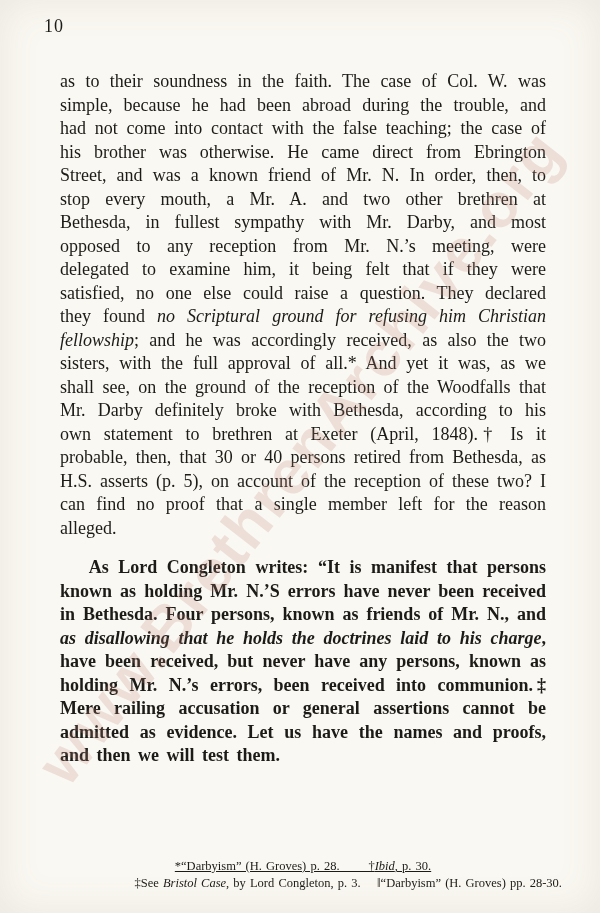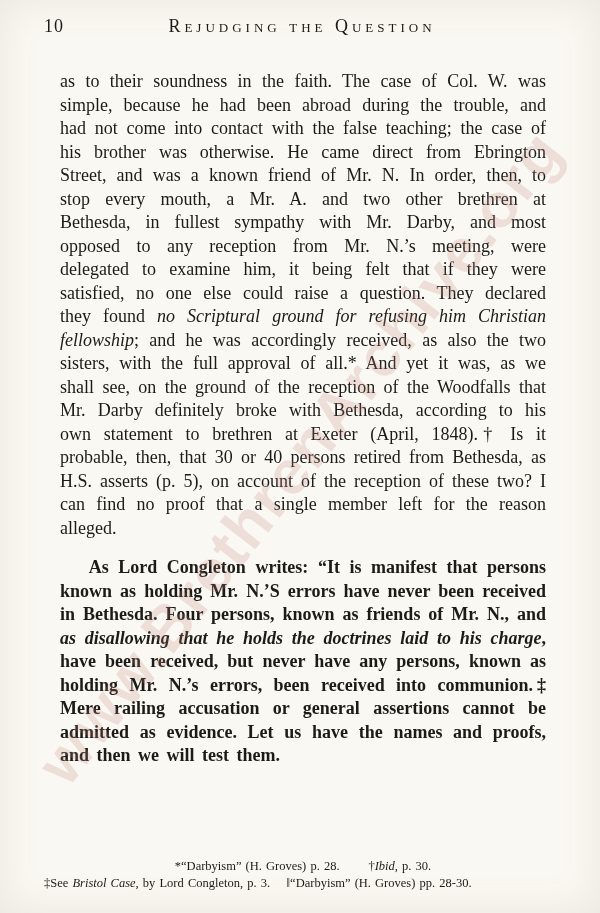--- a/index.html
+++ b/index.html
@@ -90,28 +90,27 @@
     user-select: none;
   }
 </style>
 </head>
 <body>
 
 <div class="page">
 
   <div class="header">
     <span class="page-number">10</span>
-    <span class="header-title">Rejudging the Question</span>
   </div>
 
   <div class="text-block">
       <p class="para"><span>as to their soundness in the faith. The case of Col. W. was simple, because he had been abroad during the trouble, and had not come into contact with the false teaching; the case of his brother was otherwise. He came direct from Ebrington Street, and was a known friend of Mr. N. In order, then, to stop every mouth, a Mr. A. and two other brethren at Bethesda, in fullest sympathy with Mr. Darby, and most opposed to any reception from Mr. N.’s meeting, were delegated to examine him, it being felt that if they were satisfied, no one else could raise a question. They declared they found </span><span class="italic">no Scriptural ground for refusing him Christian fellowship</span><span>; and he was accordingly received, as also the two sisters, with the full approval of all.* And yet it was, as we shall see, on the ground of the reception of the Woodfalls that Mr. Darby definitely broke with Bethesda, according to his own statement to brethren at Exeter (April, 1848).† Is it probable, then, that 30 or 40 persons retired from Bethesda, as H.S. asserts (p. 5), on account of the reception of these two? I can find no proof that a single member left for the reason alleged.</span></p>
       <p class="para indent"><span>As Lord Congleton writes: “It is manifest that persons known as holding Mr. N.’S errors have never been received in Bethesda. Four persons, known as friends of Mr. N., and </span><span class="italic">as disallowing that he holds the doctrines laid to his charge</span><span>, have been received, but never have any persons, known as holding Mr. N.’s errors, been received into communion.‡ Mere railing accusation or general assertions cannot be admitted as evidence. Let us have the names and proofs, and then we will test them.</span></p>
     </div>
 
   <div class="footnotes">
-      <div class="fn-line" style="text-align: center;"><span>*“Darbyism” (H. Groves) p. 28.&nbsp;&nbsp;&nbsp;&nbsp;&nbsp;&nbsp;&nbsp;†</span><span class="italic">Ibid</span><span>, p. 30.</span></div>
-      <div class="fn-line" style="text-align: left;"><span>‡See </span><span class="italic">Bristol Case</span><span>, by Lord Congleton, p. 3.&nbsp;&nbsp;&nbsp;&nbsp;‖“Darbyism” (H. Groves) pp. 28-30.</span></div>
+      <div class="fn-line" style="text-align: center; text-decoration: underline;"><span>*“Darbyism” (H. Groves) p. 28.&nbsp;&nbsp;&nbsp;&nbsp;&nbsp;&nbsp;&nbsp;†</span><span class="italic">Ibid</span><span>, p. 30.</span></div>
+      <div class="fn-line" style="text-align: right;"><span>‡See </span><span class="italic">Bristol Case</span><span>, by Lord Congleton, p. 3.&nbsp;&nbsp;&nbsp;&nbsp;‖“Darbyism” (H. Groves) pp. 28-30.</span></div>
     </div>
 
   <div class="watermark">www.BrethrenArchive.org</div>
 
 </div>
 
 </body></html>

